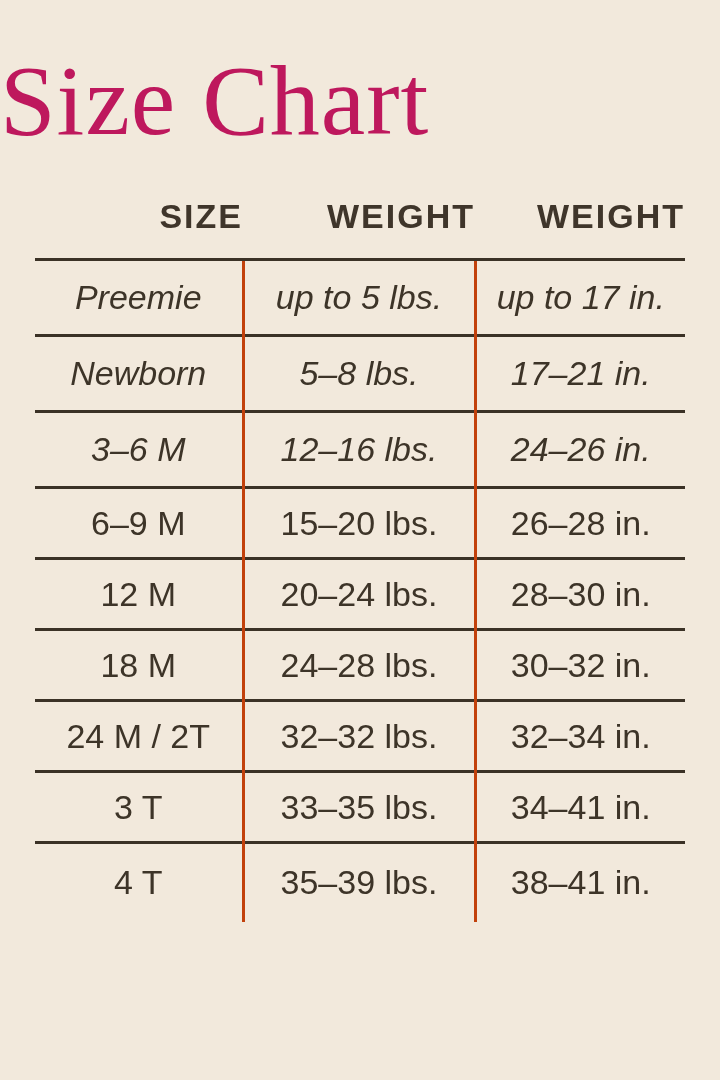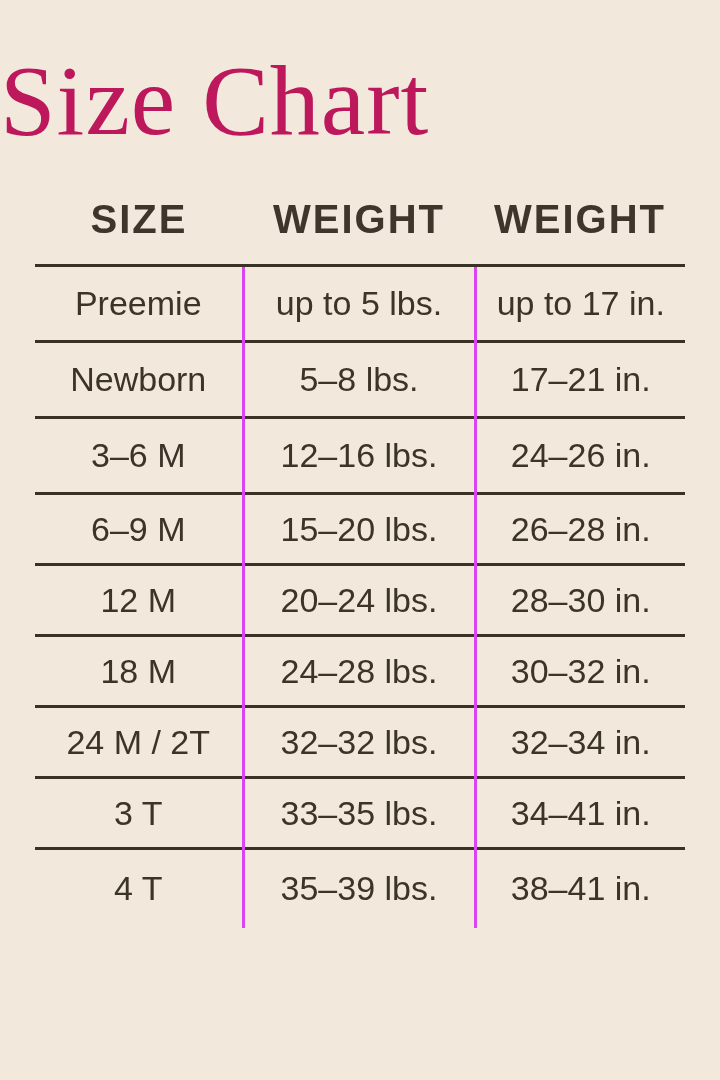--- a/index.html
+++ b/index.html
@@ -31,43 +31,43 @@
   table.size-table {
     border-collapse: collapse;
     table-layout: fixed;
     width: 650px;
     margin: 0 auto;
   }
   col.c-size   { width: 208px; }
   col.c-weight { width: 232px; }
   col.c-height { width: 210px; }
   thead th {
-    font-size: 40px;
+    font-size: 34px;
     font-weight: 700;
     letter-spacing: 2px;
     color: #3f352a;
-    text-align: center;
+    text-align: right;
     padding: 44px 0 22px 0;
     border: none;
   }
   tbody td {
     font-size: 34px;
     font-weight: 400;
     text-align: center;
     vertical-align: middle;
     color: #3d3428;
     border-top: 3px solid #3b3226;
     padding: 0;
   }
   tbody td:nth-child(2),
   tbody td:nth-child(3) {
-    border-left: 3px solid #d946ef;
+    border-left: 3px solid #c2410c;
   }
   tbody tr { height: 71px; }
-  tbody tr:nth-child(-n+3) { height: 76px; }
+  tbody tr:nth-child(-n+3) { height: 76px; font-style: italic; }
   tbody tr:nth-child(9),
   tbody tr:nth-child(10) { height: 79px; }
   tbody tr:nth-child(11) { height: 60px; }
 </style>
 </head>
 <body>
 
 <div class="page">
 
   <h1 class="title">Size Chart</h1>

